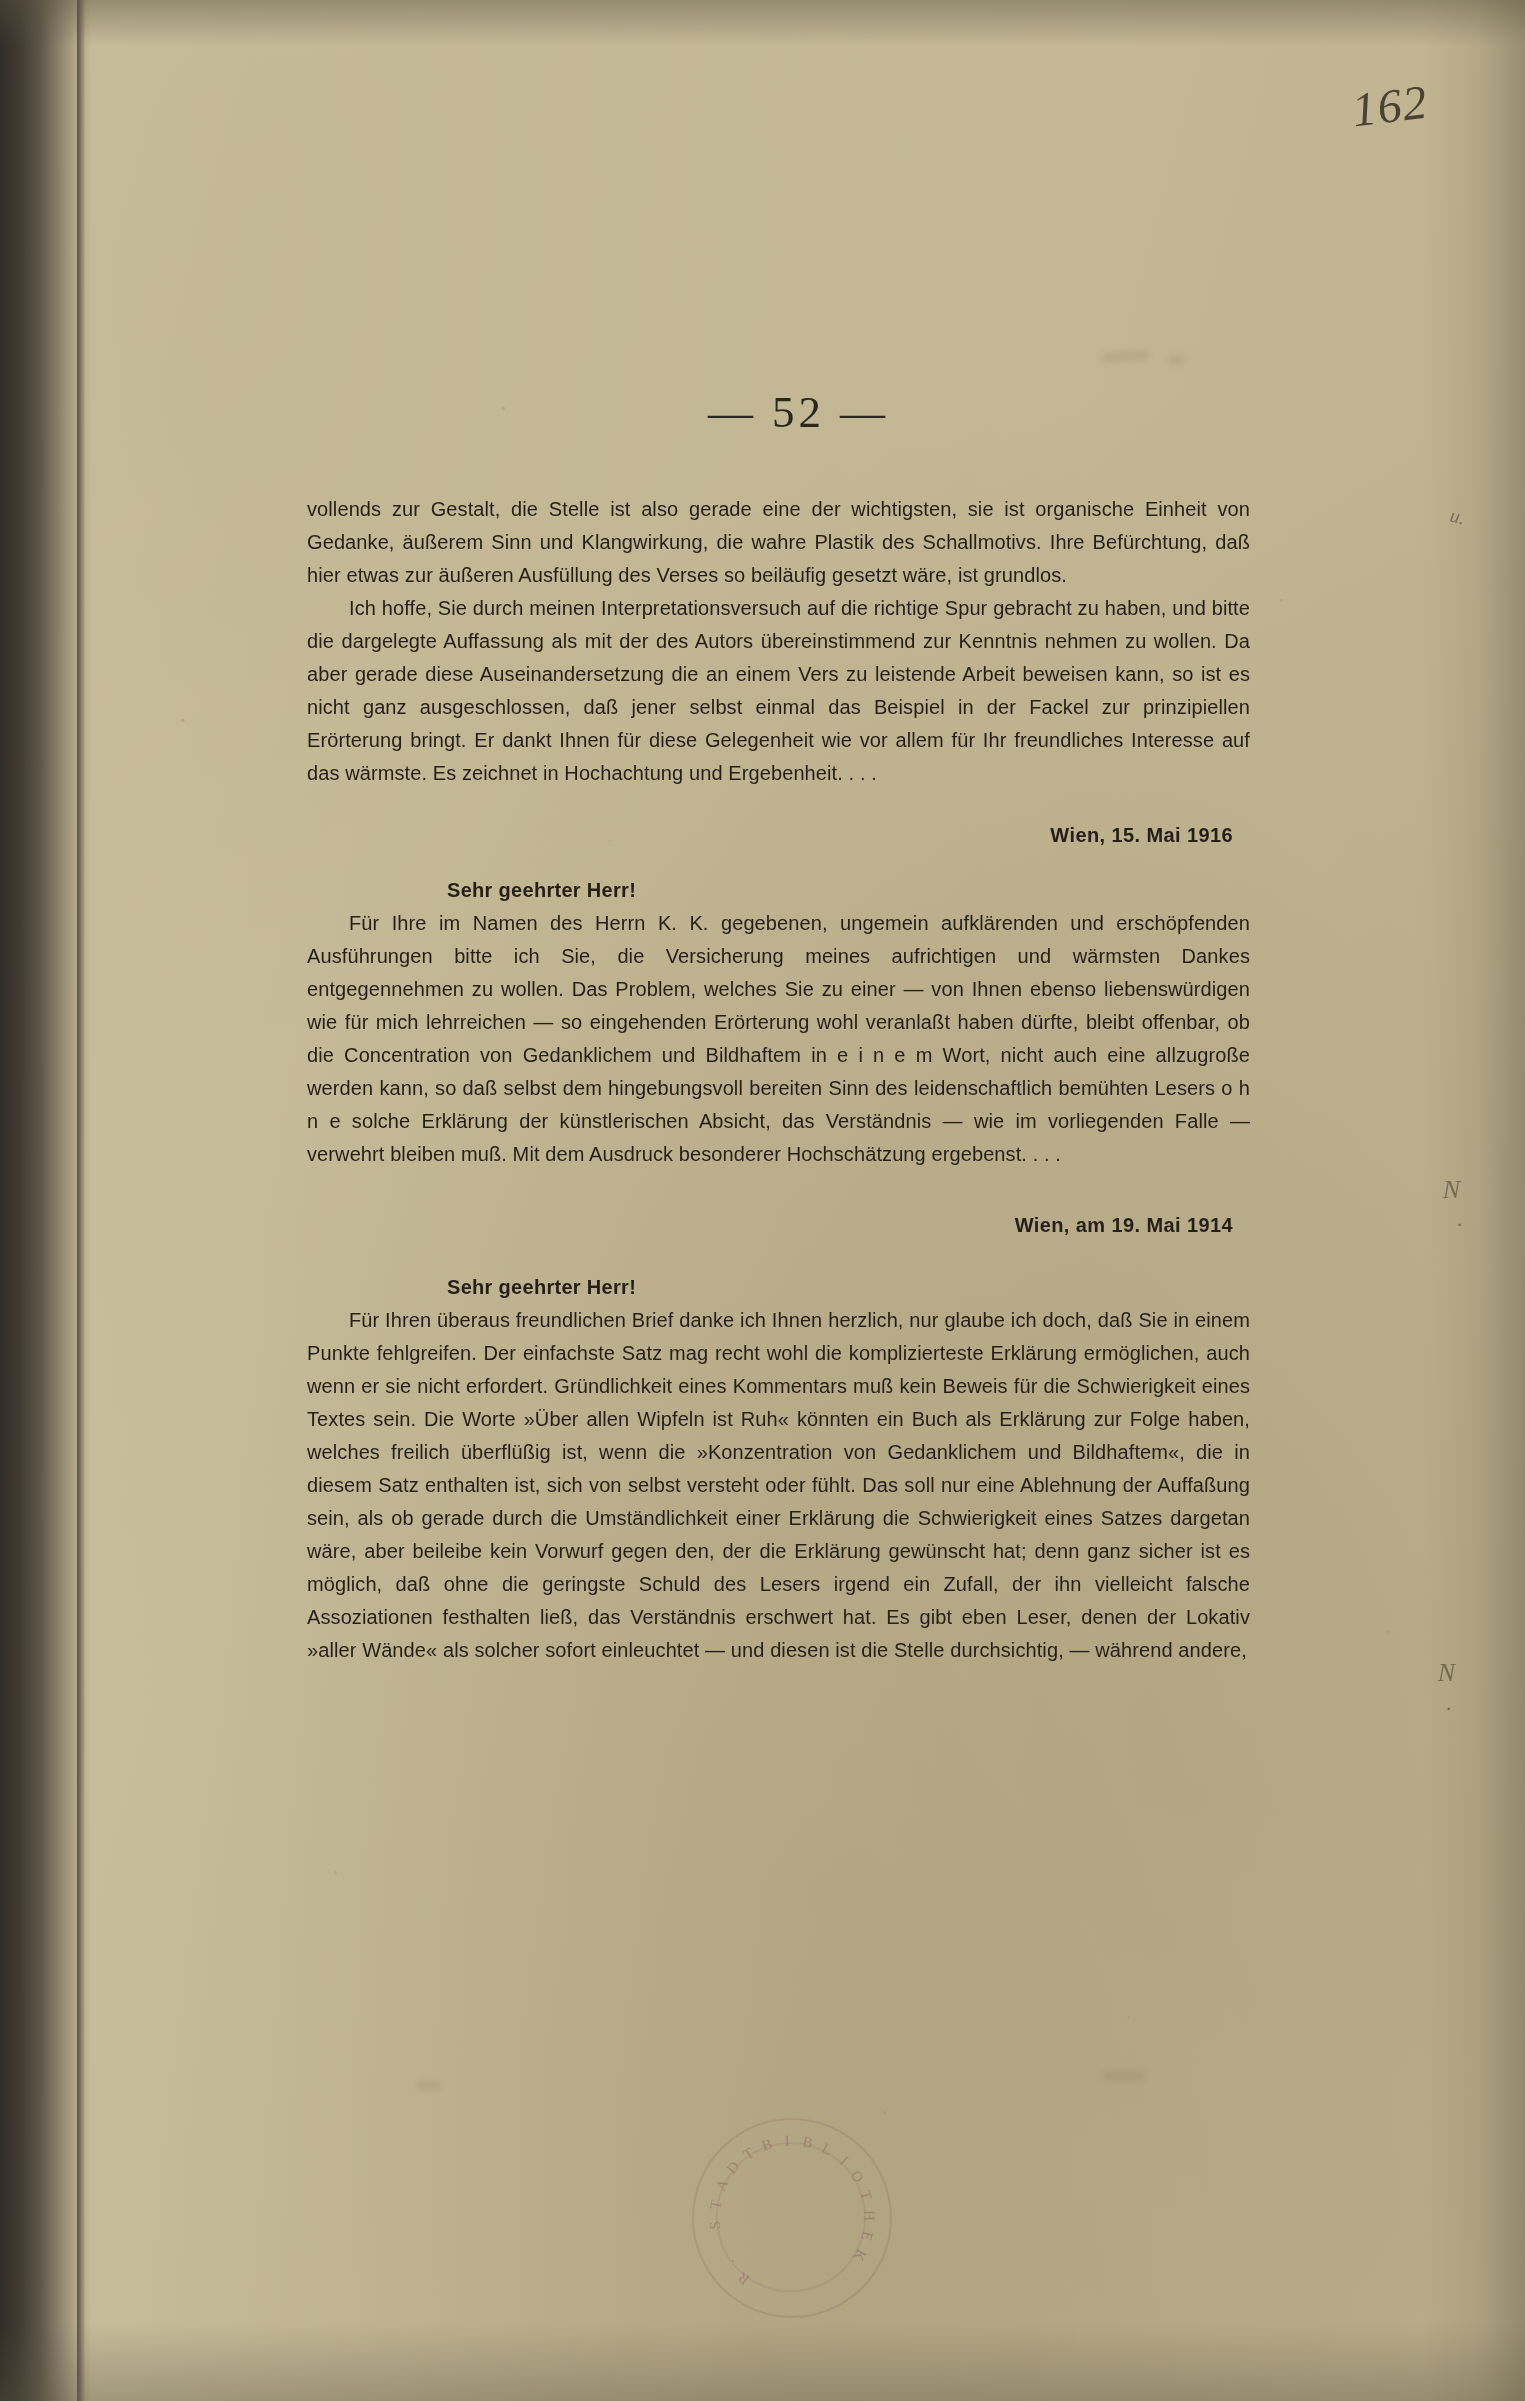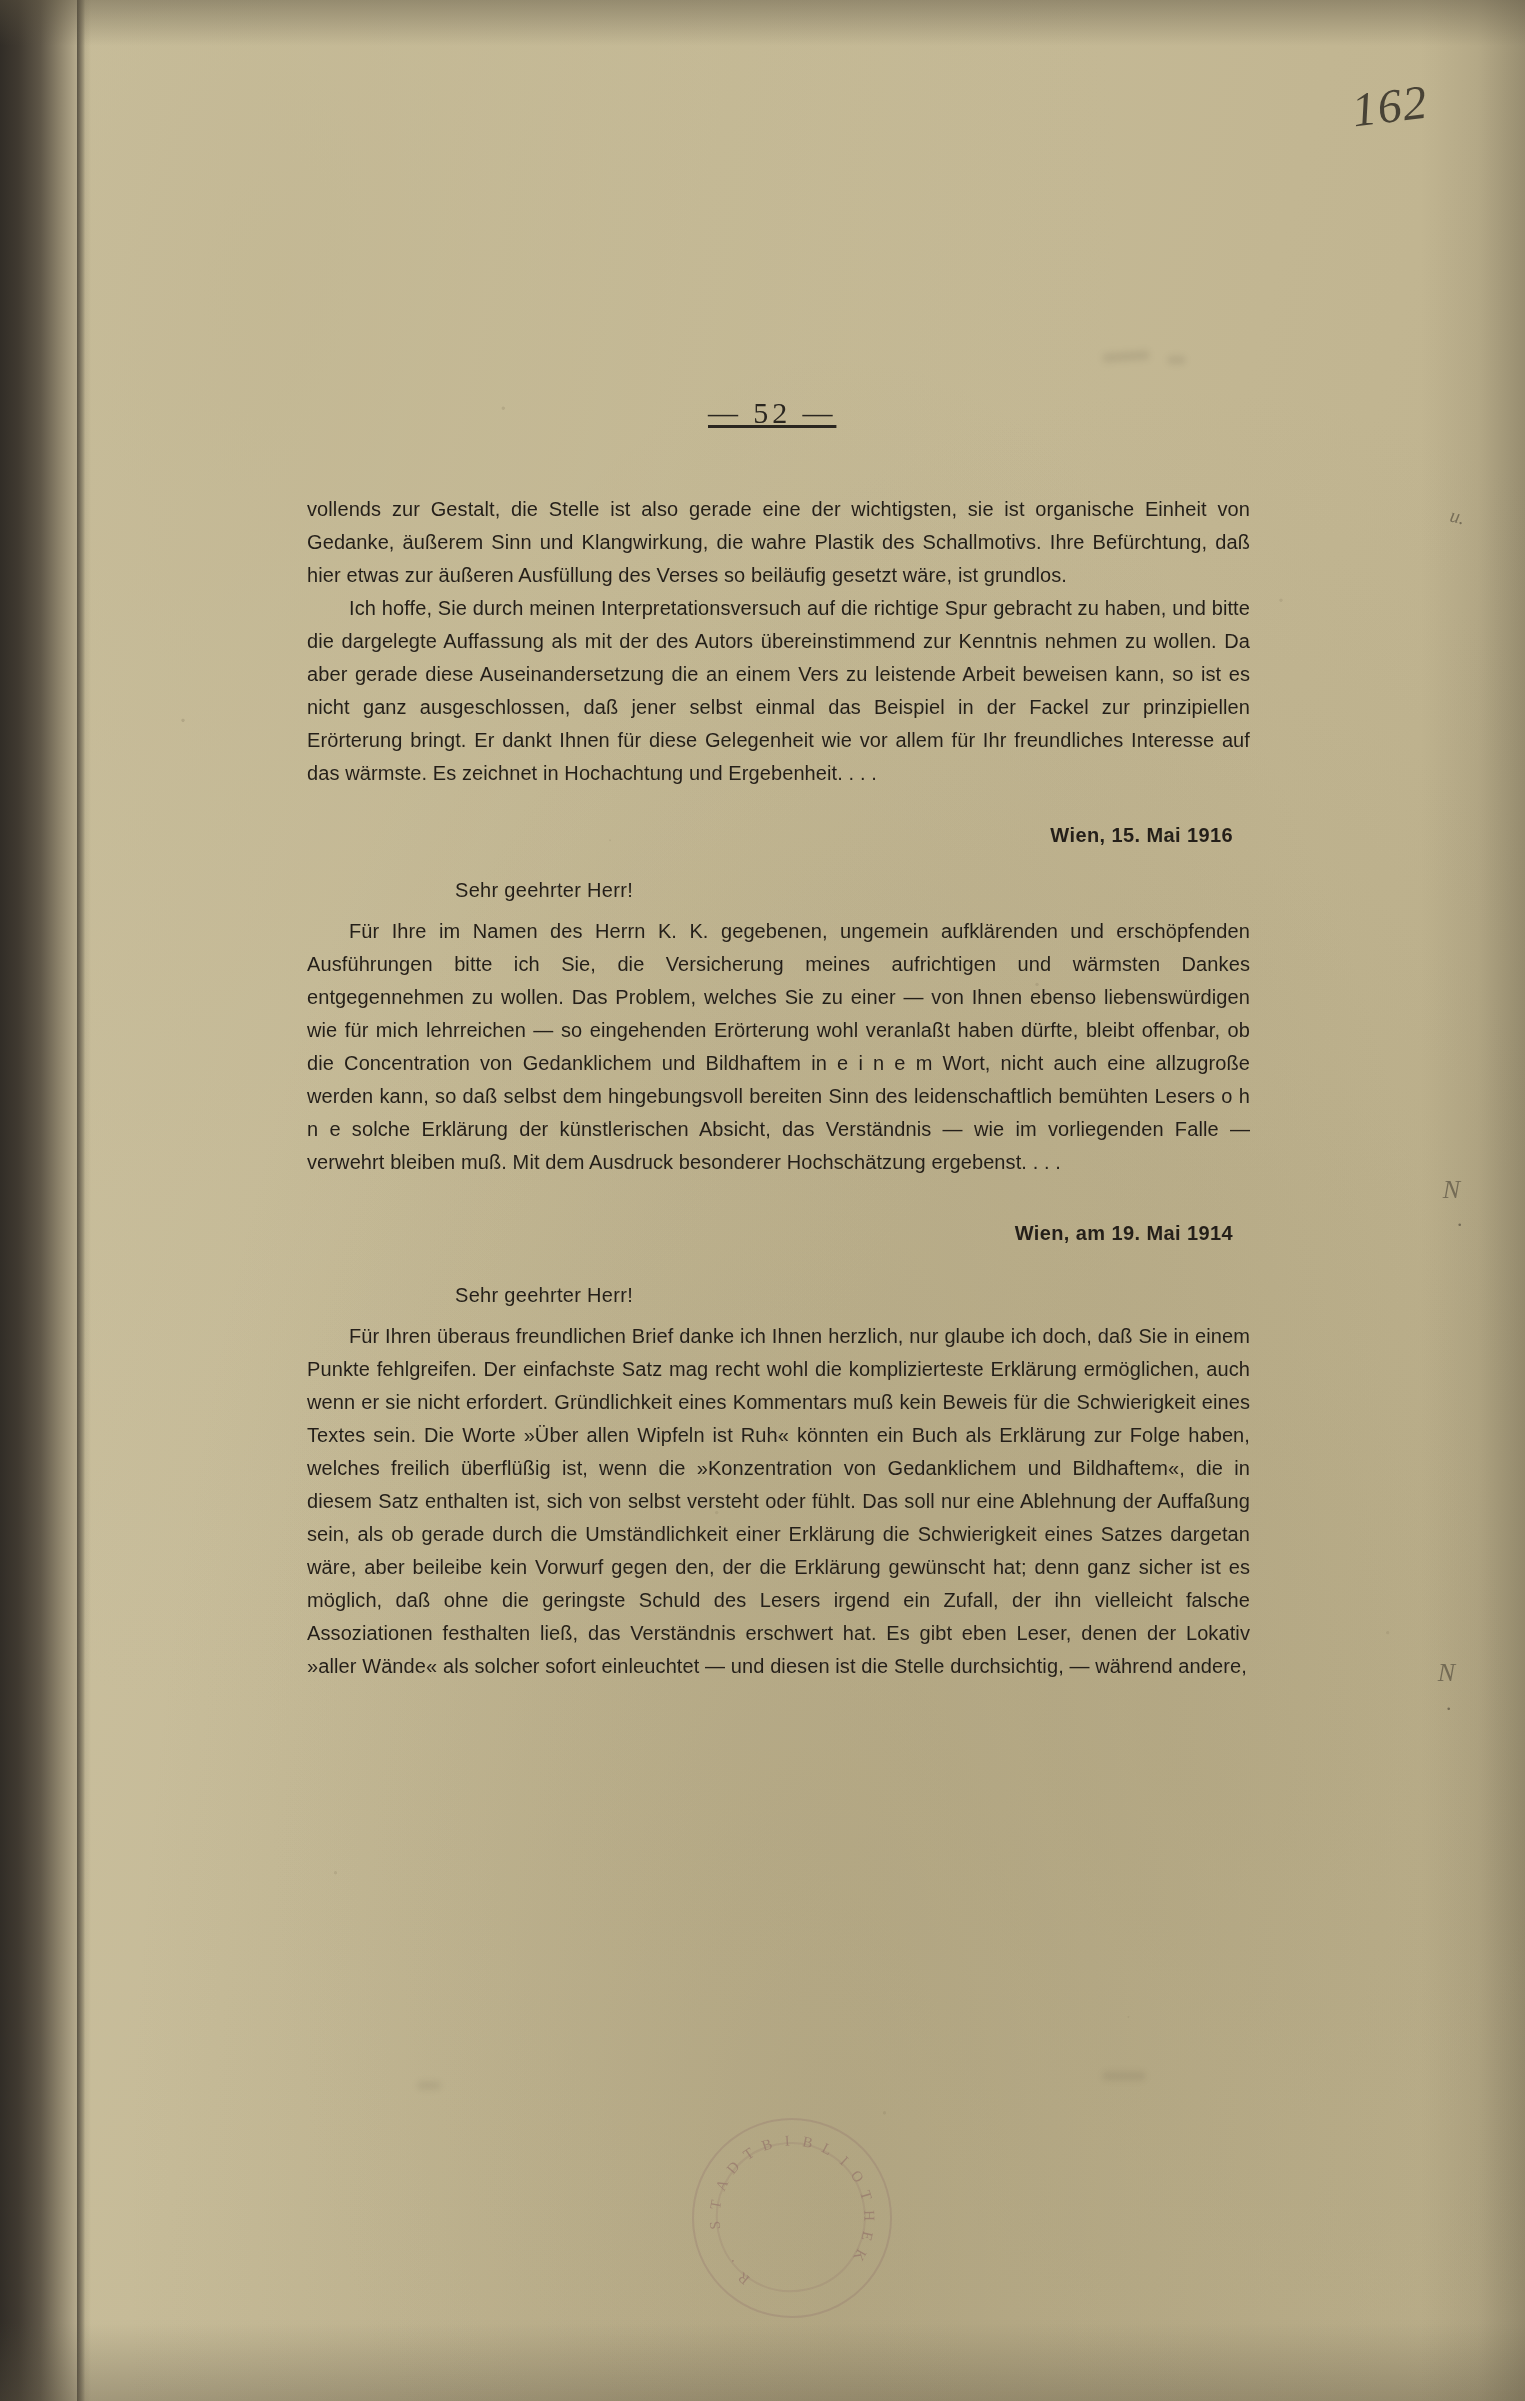--- a/index.html
+++ b/index.html
@@ -95,27 +95,26 @@
     font-size: 48px;
     color: #2e2a22;
     transform: rotate(-7deg);
     letter-spacing: 1.3px;
     opacity: 0.82;
     font-style: italic;
   }
   .page-number-inner {
     position: absolute;
     left: 708px;
-    top: 396px;
-    font-family: "Liberation Serif", serif;
-    font-size: 30px;
+    top: 386px;
+    font-family: "Liberation Serif", serif;
+    font-size: 45px;
     color: #2a2620;
     letter-spacing: 3.9px;
     white-space: nowrap;
-    text-decoration: underline;
   }
 
   
   .textblock {
     position: absolute;
     left: 307px;
     top: 493px;
     width: 943px;
     color: #241f19;
     font-family: "Liberation Sans", sans-serif;
@@ -123,23 +122,23 @@
     line-height: 33px;
   }
   .para {
     margin: 0;
     text-align: justify;
     text-justify: inter-word;
     letter-spacing: 0.1px;
   }
   .para.indent { text-indent: 42px; }
   .salutation {
-    margin: 8px;
+    margin: 0;
     padding-left: 140px;
-    font-weight: normal;
+    font-weight: bold;
     letter-spacing: 0.3px;
   }
   .dateline {
     margin: 4px;
     text-align: right;
     font-weight: bold;
     letter-spacing: 0.4px;
     padding-right: 13px;
   }
   .sp-s { margin-top: 22px; }

